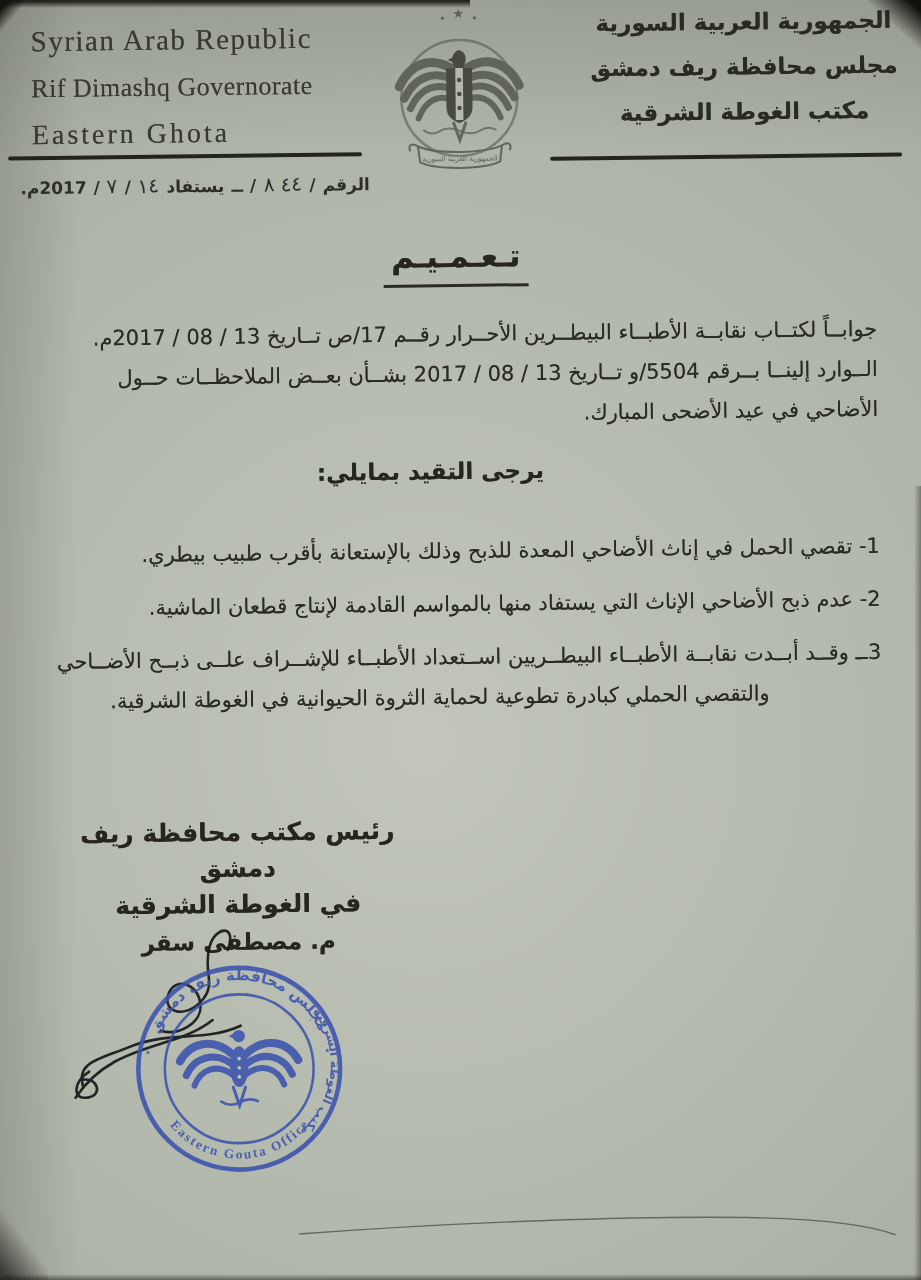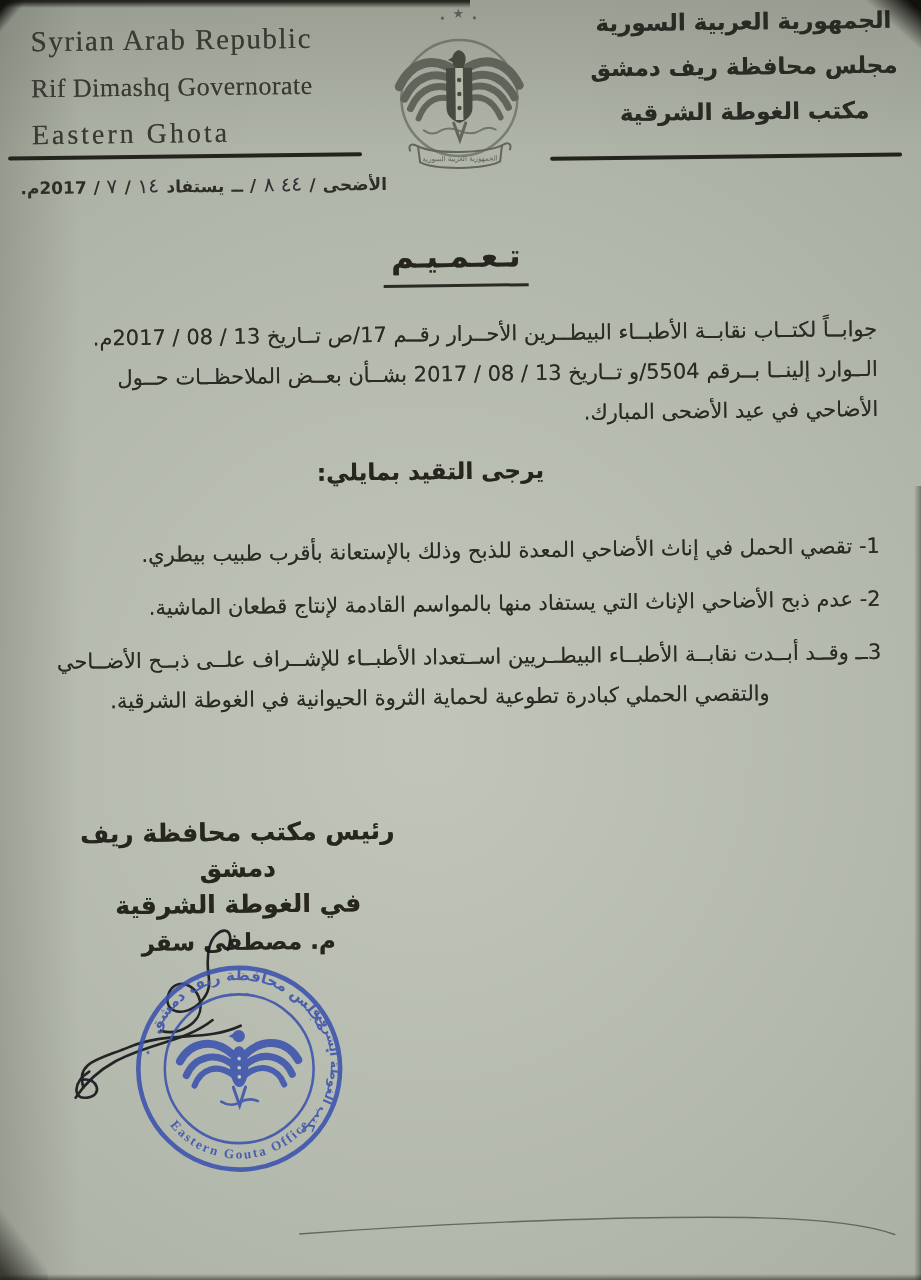--- a/index.html
+++ b/index.html
@@ -120,21 +120,21 @@
 
         <g>
           <path d="M34,146 C52,154 100,154 118,146 L116,162 C100,170 52,170 36,162 Z" stroke-width="2"></path>
           <path d="M34,146 C28,142 24,144 26,150 M118,146 C124,142 128,144 126,150" stroke-width="2"></path>
         </g>
         <text x="76" y="161" font-size="7" text-anchor="middle" fill="#4e524a" stroke="none" direction="rtl">الجمهورية العربية السورية</text>
       </g>
     </svg>
 
     <div class="refline">
-      <span>الأضحى</span>
+      <span>الرقم</span>
       <span>/</span>
       <span class="hand">٤٤</span>
       <span class="hand">٨</span>
       <span>/</span>
       <span class="dash">ــ</span>
       <span>يستفاد</span>
       <span class="hand">١٤</span>
       <span>/</span>
       <span class="hand">٧</span>
       <span>/</span>

